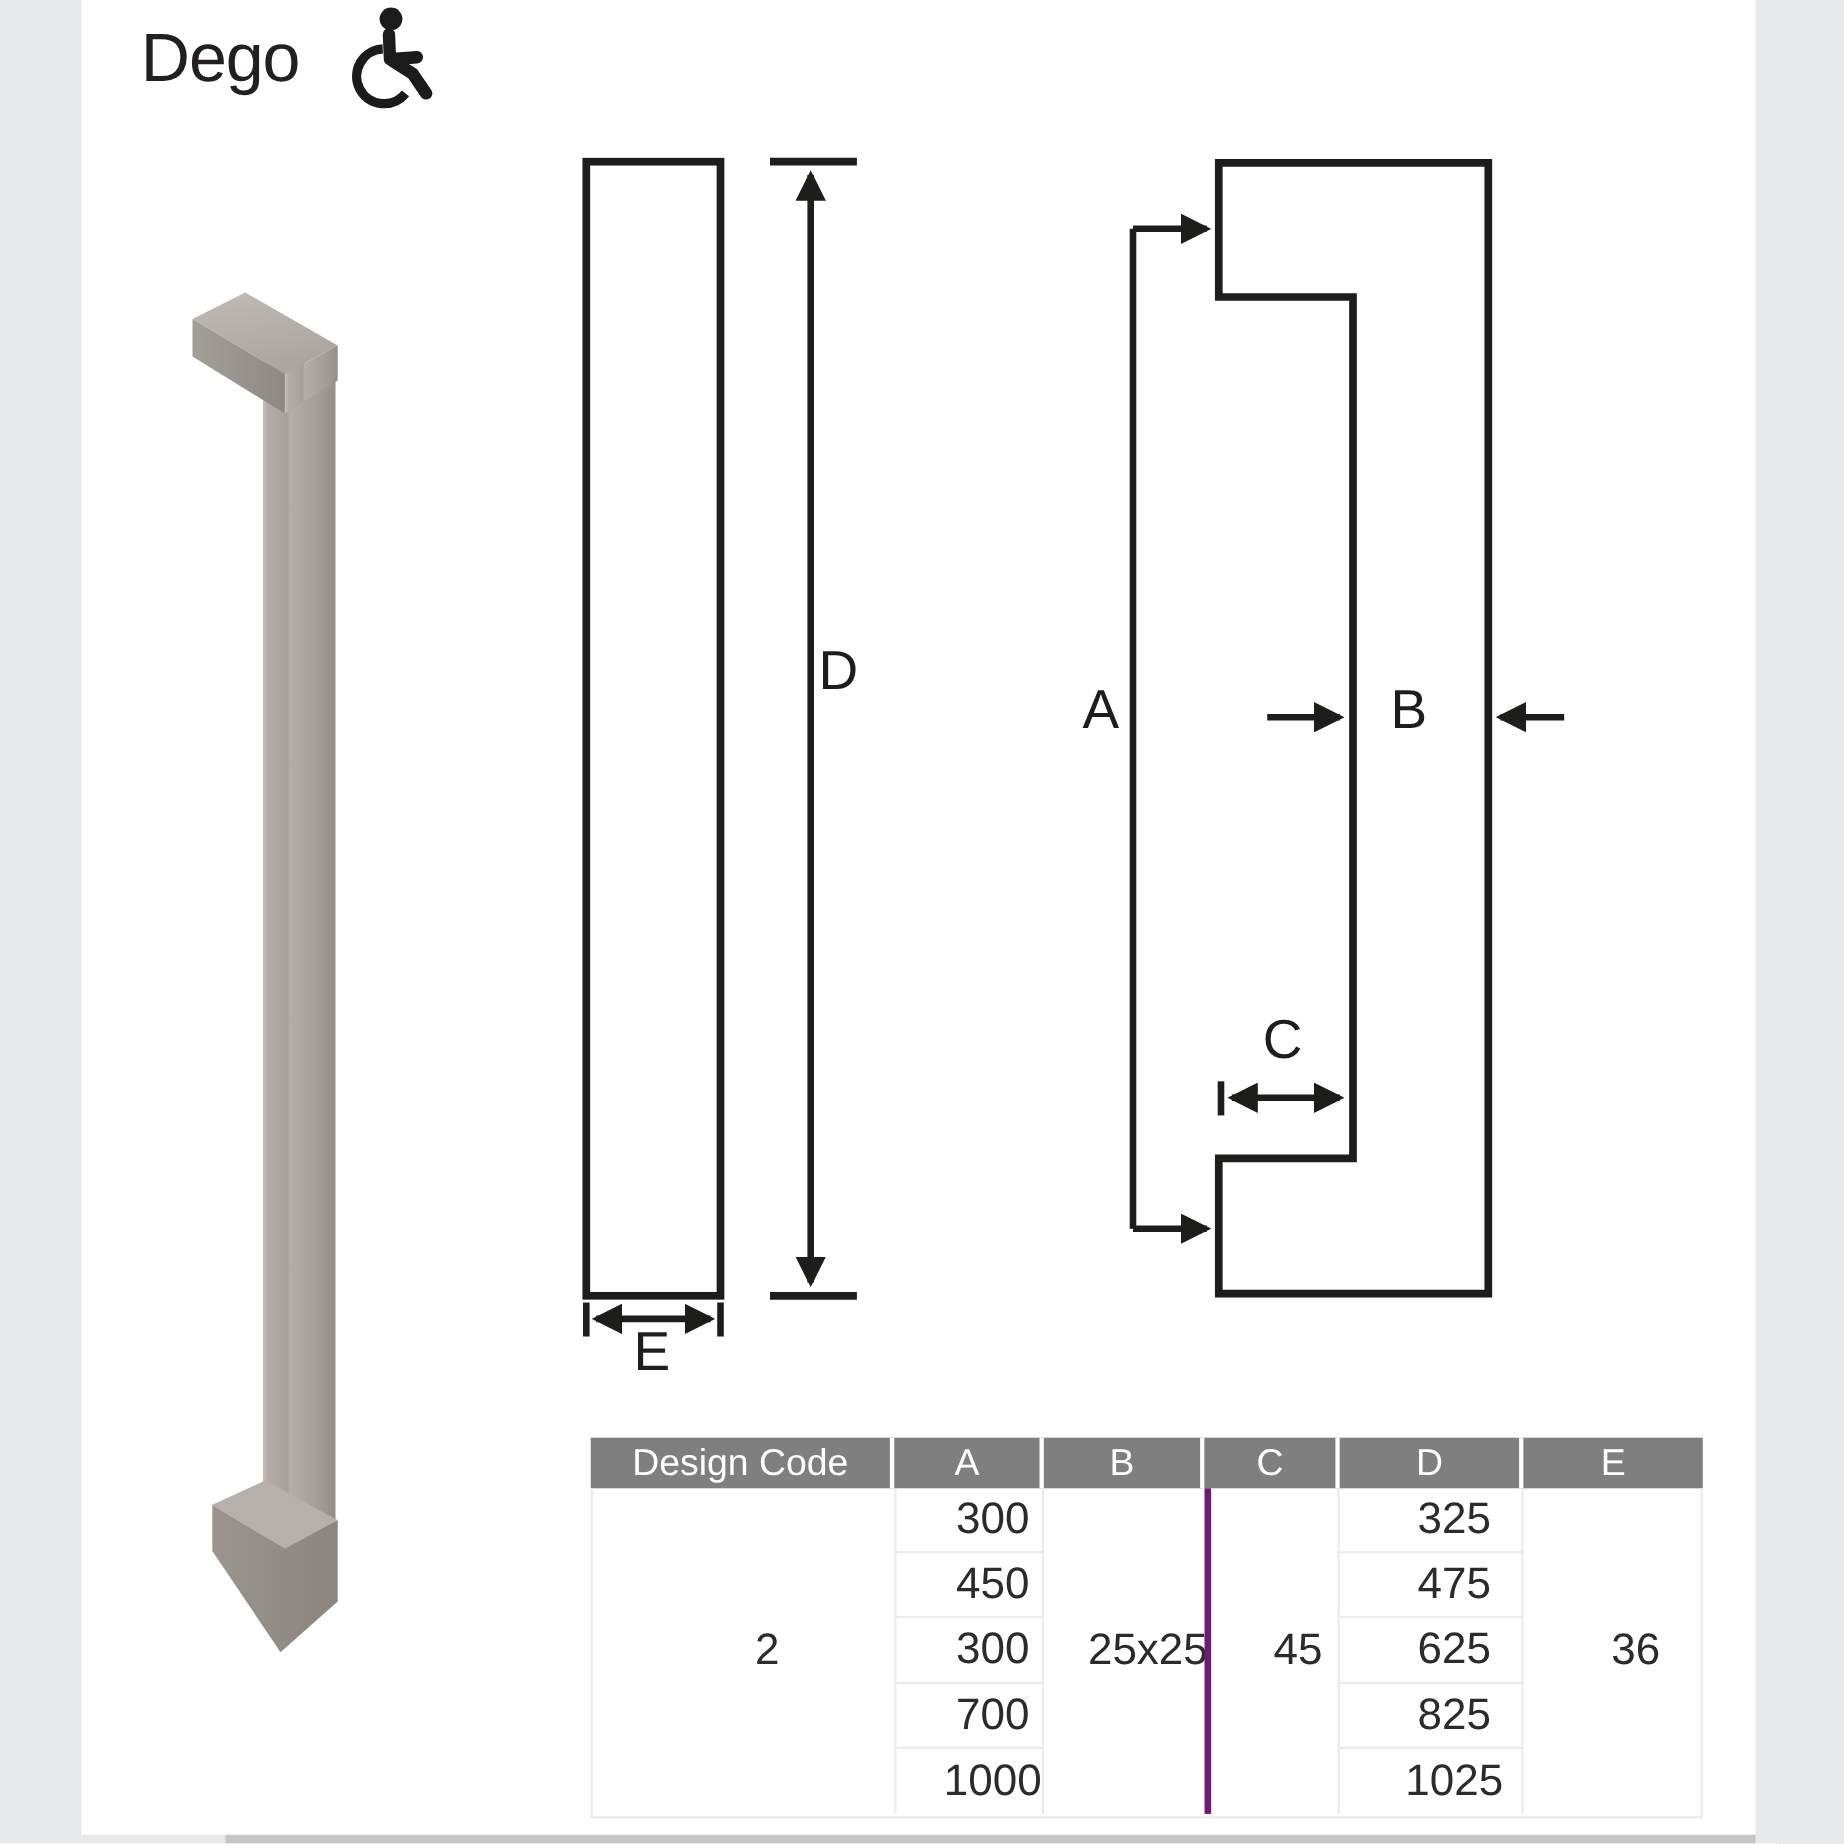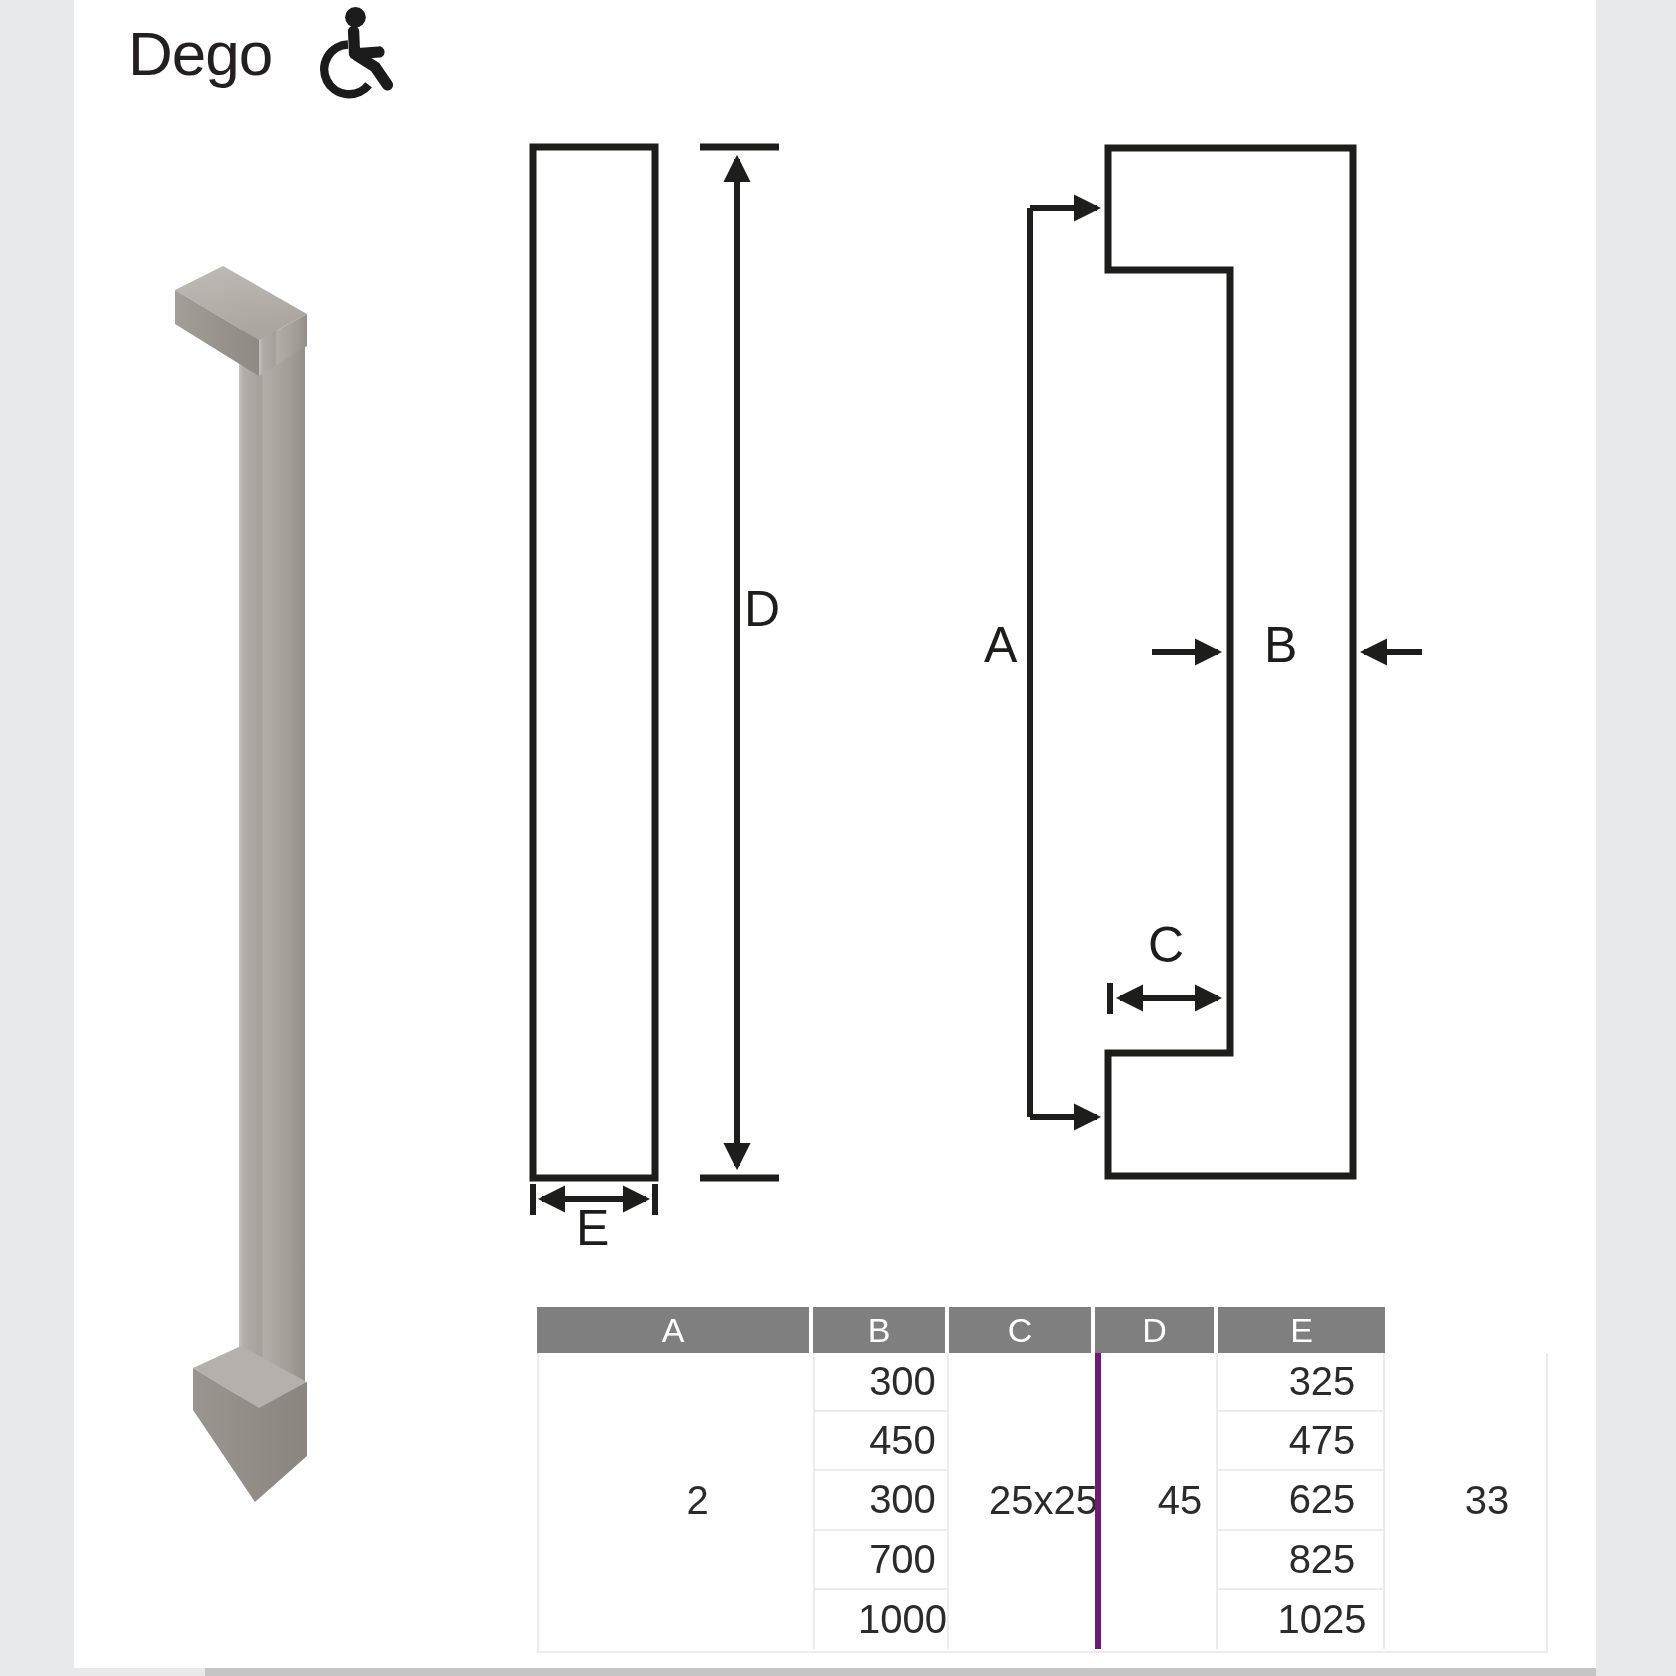--- a/index.html
+++ b/index.html
@@ -151,20 +151,21 @@
   <line x1="160" y1="868" x2="258" y2="868" stroke-width="6" marker-start="url(#ar)" marker-end="url(#ar)"></line>
 </svg>
 
 <div class="dim-label lbl-d">D</div>
 <div class="dim-label lbl-e">E</div>
 <div class="dim-label lbl-a">A</div>
 <div class="dim-label lbl-b">B</div>
 <div class="dim-label lbl-c">C</div>
 
 <div class="spec-header">
+  <div class="hcell">Design Code</div>
   <div class="hcell">A</div>
   <div class="hcell">B</div>
   <div class="hcell">C</div>
   <div class="hcell">D</div>
   <div class="hcell">E</div>
 </div>
 
 <div class="spec-body">
   <div class="cell merged" style="grid-column:1;">2</div>
 
@@ -176,18 +177,18 @@
 
   <div class="cell merged" style="grid-column:3;">25x25</div>
   <div class="cell merged cmerged" style="grid-column:4;">45</div>
 
   <div class="cell dcell rowsep" style="grid-row:1;">325</div>
   <div class="cell dcell rowsep" style="grid-row:2;">475</div>
   <div class="cell dcell rowsep" style="grid-row:3;">625</div>
   <div class="cell dcell rowsep" style="grid-row:4;">825</div>
   <div class="cell dcell" style="grid-row:5;">1025</div>
 
-  <div class="cell merged" style="grid-column:6;">33</div>
+  <div class="cell merged" style="grid-column:6;">36</div>
 </div>
 
 <div class="scroll-track">
   <div class="scroll-thumb"></div>
 </div>
 
 </body></html>

